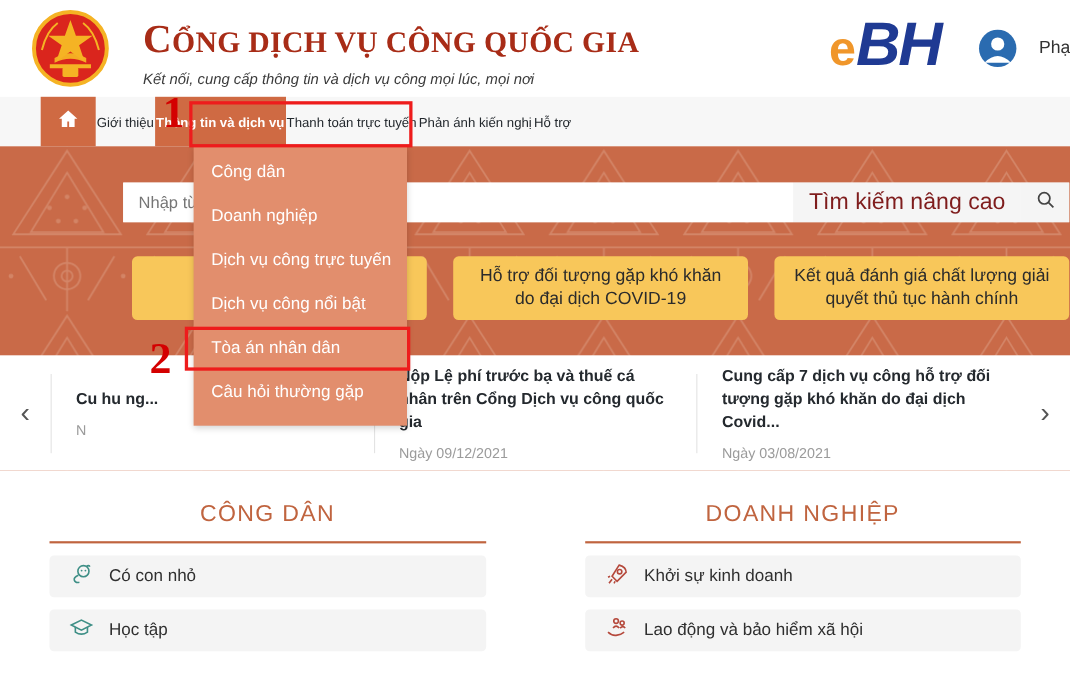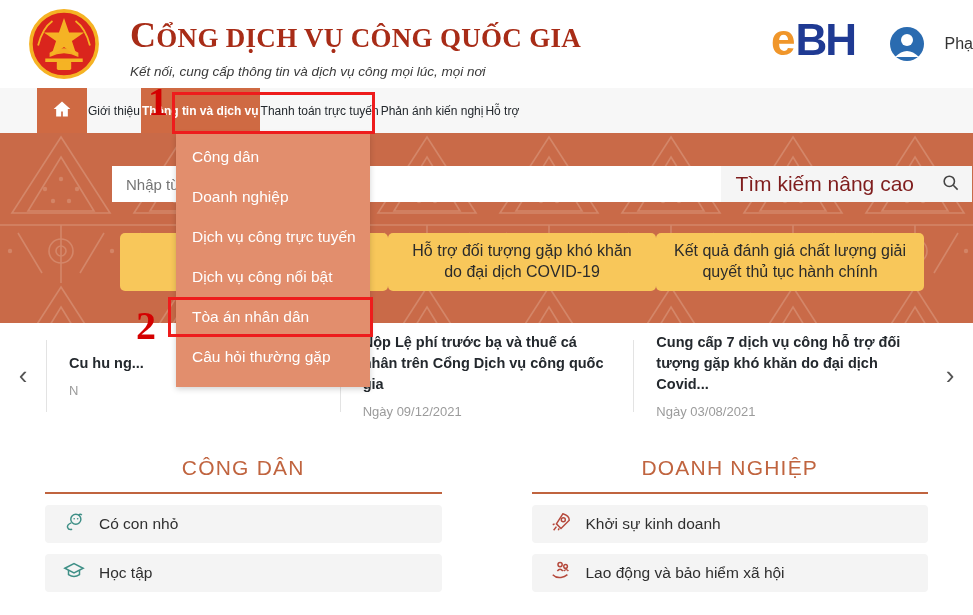--- a/index.html
+++ b/index.html
@@ -25,22 +25,22 @@
     letter-spacing: 0.3px; white-space: nowrap;
   }
   .brand-title .cap { font-size: 36px; }
   .brand-sub {
     margin-top: 8px; font-size: 13.5px; font-style: italic;
     color: #3a3a3a; white-space: nowrap;
   }
   .ebh { position: absolute; right: 118px; top: 18px; height: 48px; }
   .ebh-e { font-family: "Liberation Sans", sans-serif; font-size: 44px;
            font-weight: bold; color: #f0962a; line-height: 44px; }
-  .ebh-bh { font-family: "Liberation Sans", sans-serif; font-size: 44px;
-            font-weight: bold; color: #1f3a93; line-height: 44px; letter-spacing: -2px; }
+  .ebh-bh { font-family: "Liberation Sans", sans-serif; font-size: 56px;
+            font-weight: bold; color: #1f3a93; line-height: 44px; letter-spacing: -2px; font-style: italic; }
   .user-box { position: absolute; right: 0px; top: 26px; display: flex;
               align-items: center; gap: 20px; }
   .avatar { width: 36px; height: 36px; }
   .user-name { font-size: 16px; color: #333; white-space: nowrap; }
 
   
   .navbar {
     position: absolute; top: 88px; left: 0; width: 973px; height: 45px;
     background: #f7f7f7; display: flex; align-items: stretch;
   }
@@ -75,21 +75,21 @@
     display: flex; align-items: center; padding: 0 14px;
     font-size: 21px; color: #7f1d1d; white-space: nowrap; cursor: pointer;
     background: #f5f5f5;
   }
   .search-btn {
     width: 44px; display: flex; align-items: center; justify-content: center;
     background: #f5f5f5; cursor: pointer;
   }
 
   .yellow-row { position: absolute; top: 100px; left: 120px; width: 853px;
-                display: flex; }
+                display: flex; gap: 24px; }
   .yellow-btn {
     width: 268px; min-height: 56px; background: #f6c košík;
     background: #f8c75a; border-radius: 5px;
     display: flex; align-items: center; justify-content: center; text-align: center;
     font-size: 16px; color: #2b2b2b; line-height: 1.3; padding: 8px 14px;
     cursor: pointer;
   }
 
   .news-strip {
     position: absolute; top: 190px; left: 0; width: 973px; height: 105px;

